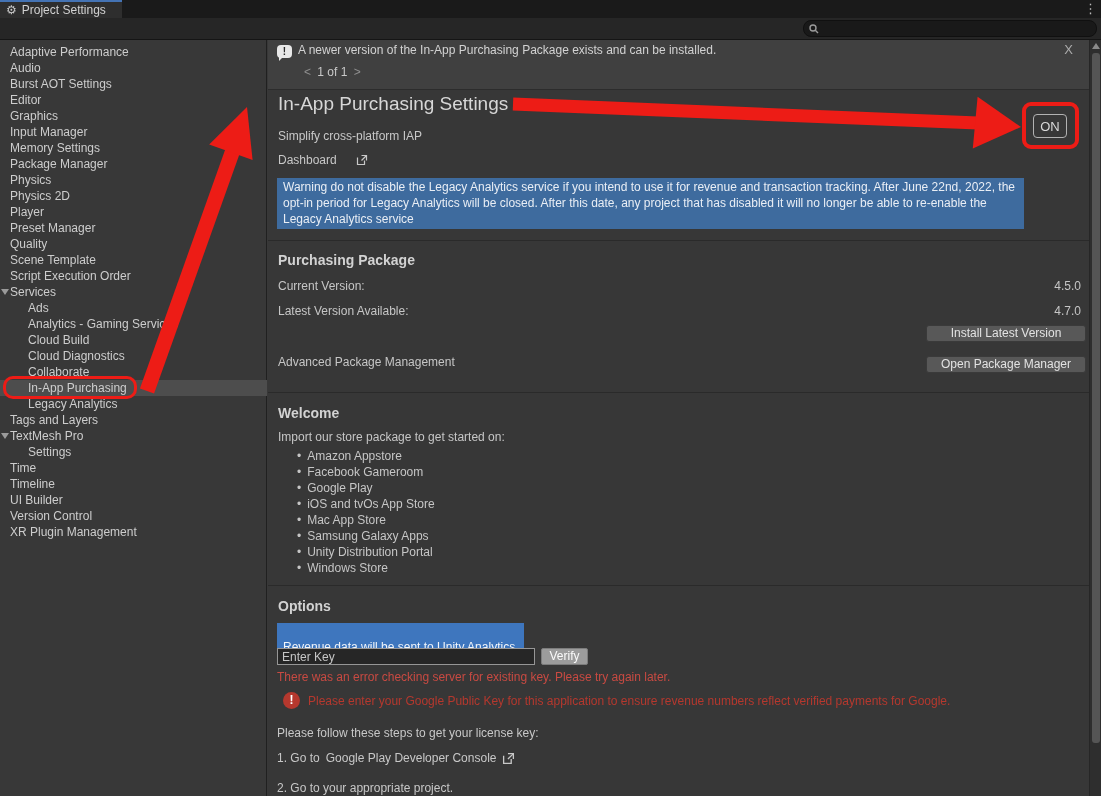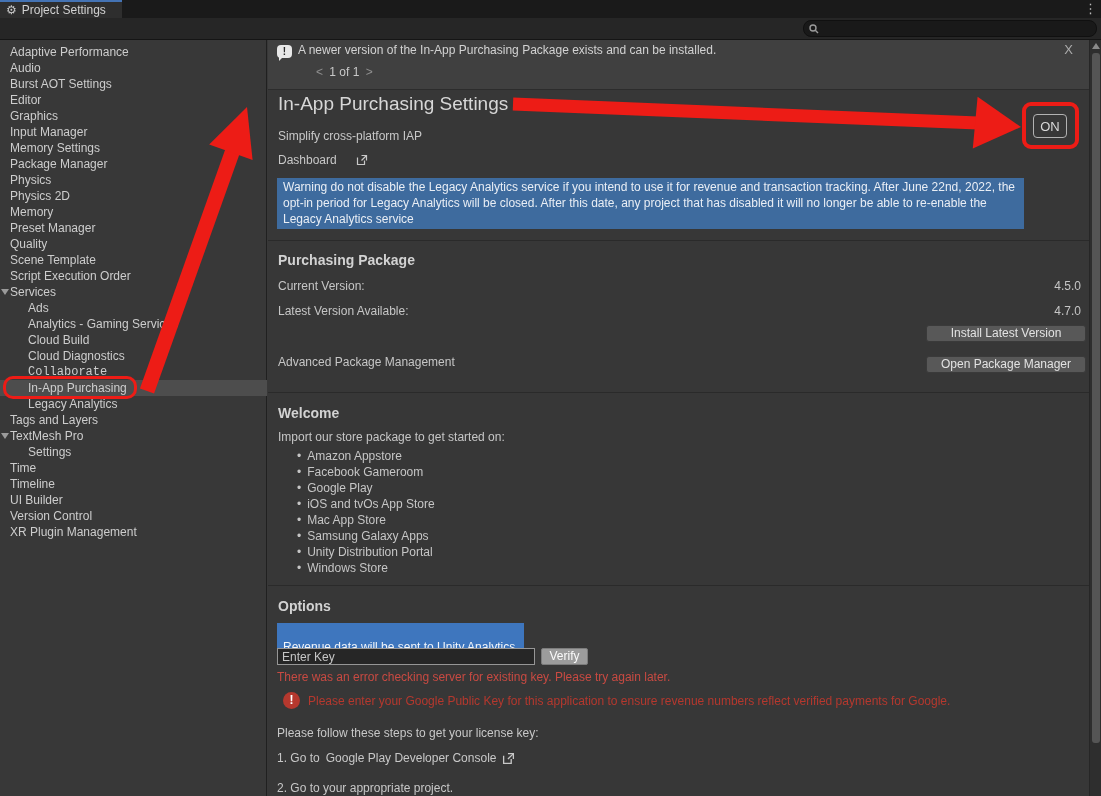--- a/index.html
+++ b/index.html
@@ -37,21 +37,21 @@
 
   
   #main { left:268px; top:40px; width:821px; height:756px; background:#373737; }
   #banner { position:absolute; left:0; top:0; width:821px; height:50px; background:#404040; border-bottom:1px solid #2c2c2c; }
   #banner-bubble { position:absolute; left:9px; top:5px; width:15px; height:13px; background:#e8e8e8; border-radius:4px; }
   #banner-bubble:after { content:""; position:absolute; left:2px; bottom:-3px; width:0; height:0;
      border-left:4px solid #e8e8e8; border-bottom:4px solid transparent; }
   #banner-bubble span { position:absolute; left:0; top:0; width:15px; height:13px; text-align:center;
      color:#2a2a2a; font-size:10px; font-weight:bold; line-height:13px; }
   #banner-text { position:absolute; left:30px; top:3px; font-size:12px; color:#d2d2d2; }
-  #banner-pager { position:absolute; left:33px; top:25px; font-size:12px; color:#c8c8c8;margin-left:12px; }
+  #banner-pager { position:absolute; left:33px; top:25px; font-size:12px; color:#c8c8c8; }
   #banner-pager .pg { color:#8f8f8f; cursor:pointer; padding:0 3px; }
   #banner-close { position:absolute; right:16px; top:2px; font-size:13px; color:#ababab; cursor:pointer; }
 
   #h1 { position:absolute; left:10px; top:53px; font-size:19px; font-weight:400; color:#d7d7d7; }
   #subtitle { position:absolute; left:10px; top:89px; font-size:12px; color:#c8c8c8; }
   #dashboard { position:absolute; left:10px; top:113px; font-size:12px; color:#c8c8c8; cursor:pointer;
                display:flex; align-items:center; gap:19px; }
 
   #on-toggle { position:absolute; left:765px; top:74px; width:34px; height:24px;
                border:1px solid #b2b2b2; border-radius:4px; color:#d8d8d8; font-size:13px;
@@ -155,21 +155,21 @@
       <div class="sb-row sb-ind0" style="top: 116px;">
         <span class="sb-label">Package Manager</span>
       </div>
       <div class="sb-row sb-ind0" style="top: 132px;">
         <span class="sb-label">Physics</span>
       </div>
       <div class="sb-row sb-ind0" style="top: 148px;">
         <span class="sb-label">Physics 2D</span>
       </div>
       <div class="sb-row sb-ind0" style="top: 164px;">
-        <span class="sb-label">Memory</span>
+        <span class="sb-label">Player</span>
       </div>
       <div class="sb-row sb-ind0" style="top: 180px;">
         <span class="sb-label">Preset Manager</span>
       </div>
       <div class="sb-row sb-ind0" style="top: 196px;">
         <span class="sb-label">Quality</span>
       </div>
       <div class="sb-row sb-ind0" style="top: 212px;">
         <span class="sb-label">Scene Template</span>
       </div>
@@ -185,21 +185,21 @@
       </div>
       <div class="sb-row sb-ind1" style="top: 276px;">
         <span class="sb-label">Analytics - Gaming Services</span>
       </div>
       <div class="sb-row sb-ind1" style="top: 292px;">
         <span class="sb-label">Cloud Build</span>
       </div>
       <div class="sb-row sb-ind1" style="top: 308px;">
         <span class="sb-label">Cloud Diagnostics</span>
       </div>
-      <div class="sb-row sb-ind1" style="top: 324px; font-family: Liberation Mono, monospace;">
+      <div class="sb-row sb-ind1" style="top: 324px;">
         <span class="sb-label">Collaborate</span>
       </div>
       <div class="sb-row sb-ind1 selected" style="top: 340px;">
         <span class="sb-label">In-App Purchasing</span>
       </div>
       <div class="sb-row sb-ind1" style="top: 356px;">
         <span class="sb-label">Legacy Analytics</span>
       </div>
       <div class="sb-row sb-ind0" style="top: 372px;">
         <span class="sb-label">Tags and Layers</span>

